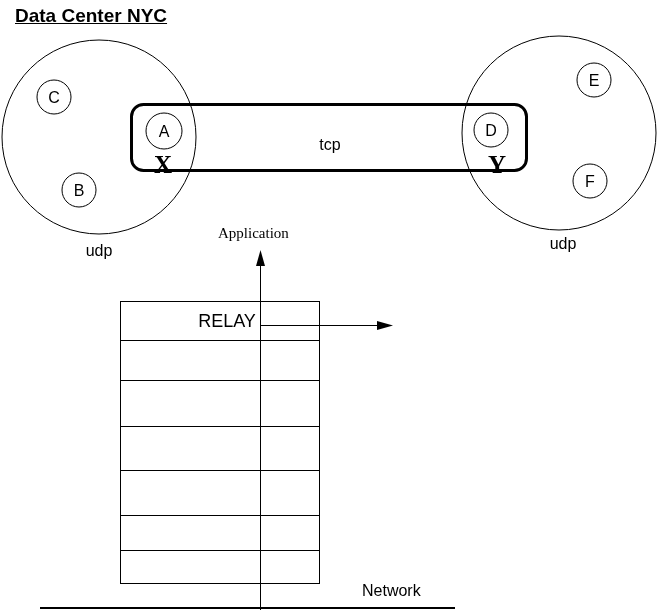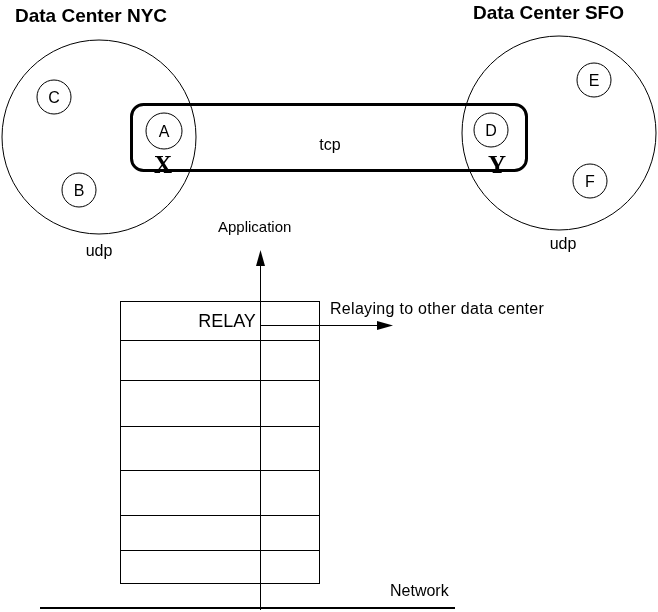--- a/index.html
+++ b/index.html
@@ -24,20 +24,21 @@
   .label {
     position: absolute;
     white-space: nowrap;
     line-height: 1;
     color: #000000;
   }
   .title {
     font-size: 19px;
     font-weight: bold;
     letter-spacing: 0px;
+    text-decoration: underline;
   }
   .node-letter {
     font-size: 16px;
     transform: translate(-50%, -50%);
   }
   .centered {
     transform: translate(-50%, -50%);
   }
   .gateway {
     font-family: "Liberation Serif", serif;
@@ -93,34 +94,32 @@
     <line x1="260.5" y1="259" x2="260.5" y2="610" stroke-width="1"></line>
     <polygon points="260.5,250 256,266 265,266" fill="#000000" stroke="none"></polygon>
 
     <line x1="260.5" y1="325.5" x2="380" y2="325.5" stroke-width="1"></line>
     <polygon points="393,325.5 377,321 377,330" fill="#000000" stroke="none"></polygon>
 
     <line x1="40" y1="608" x2="455" y2="608" stroke-width="2"></line>
   </svg>
 
   <div class="label title" style="left:15px; top:6px;">Data Center NYC</div>
-  <div class="label title" style="left:473px; top:3px;">Data Center SFO</div>
 
   <div class="label node-letter" style="left:54px;  top:98px;">C</div>
   <div class="label node-letter" style="left:164px; top:132px;">A</div>
   <div class="label node-letter" style="left:79px;  top:191px;">B</div>
   <div class="label node-letter" style="left:491px; top:131px;">D</div>
   <div class="label node-letter" style="left:594px; top:81px;">E</div>
   <div class="label node-letter" style="left:590px; top:182px;">F</div>
 
   <div class="label gateway" style="left:163px; top:164px;">X</div>
   <div class="label gateway" style="left:497px; top:164px;">Y</div>
 
   <div class="label proto centered" style="left:330px; top:145px;">tcp</div>
   <div class="label proto centered" style="left:99px;  top:251px;">udp</div>
   <div class="label proto centered" style="left:563px; top:244px;">udp</div>
 
-  <div class="label app-label" style="left:218px; top:219px;">Application</div>
+  <div class="label app-label" style="left:218px; top:226px;font-family:Liberation Serif, serif;">Application</div>
   <div class="label relay-label" style="left:227px; top:321px;">RELAY</div>
-  <div class="label note-label" style="left:330px; top:301px;">Relaying to other data center</div>
-  <div class="label network-label" style="left:390px; top:583px;">Network</div>
+  <div class="label network-label" style="left:362px; top:583px;">Network</div>
 
 </div>
 
 </body></html>

